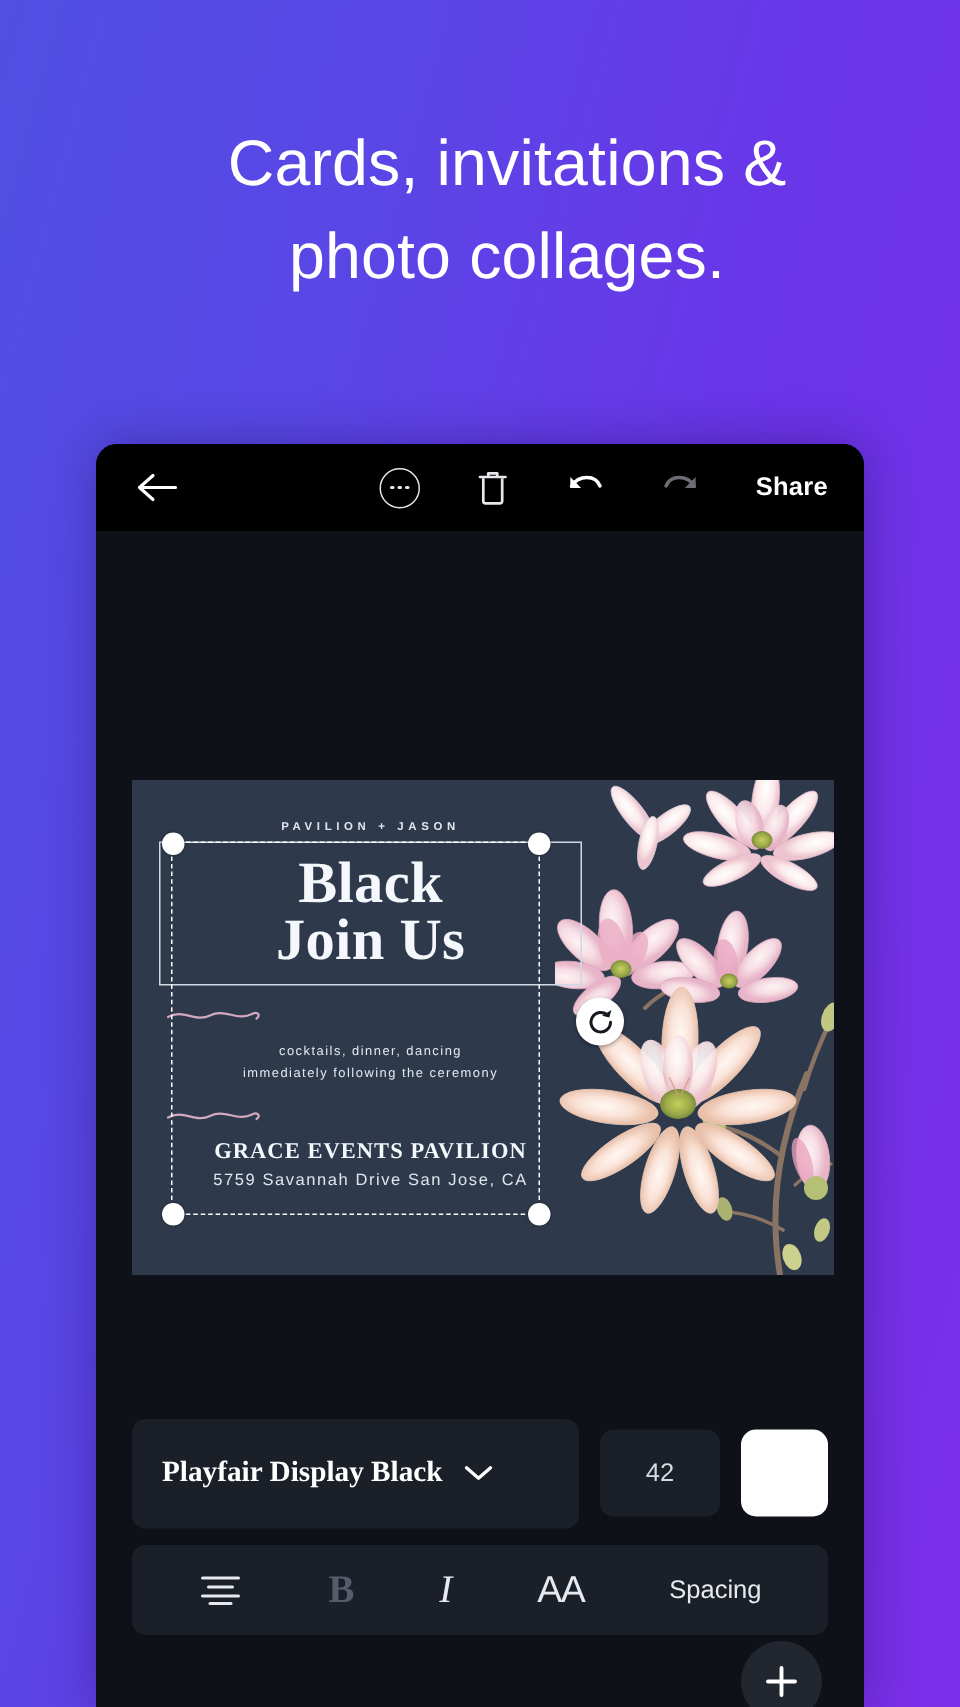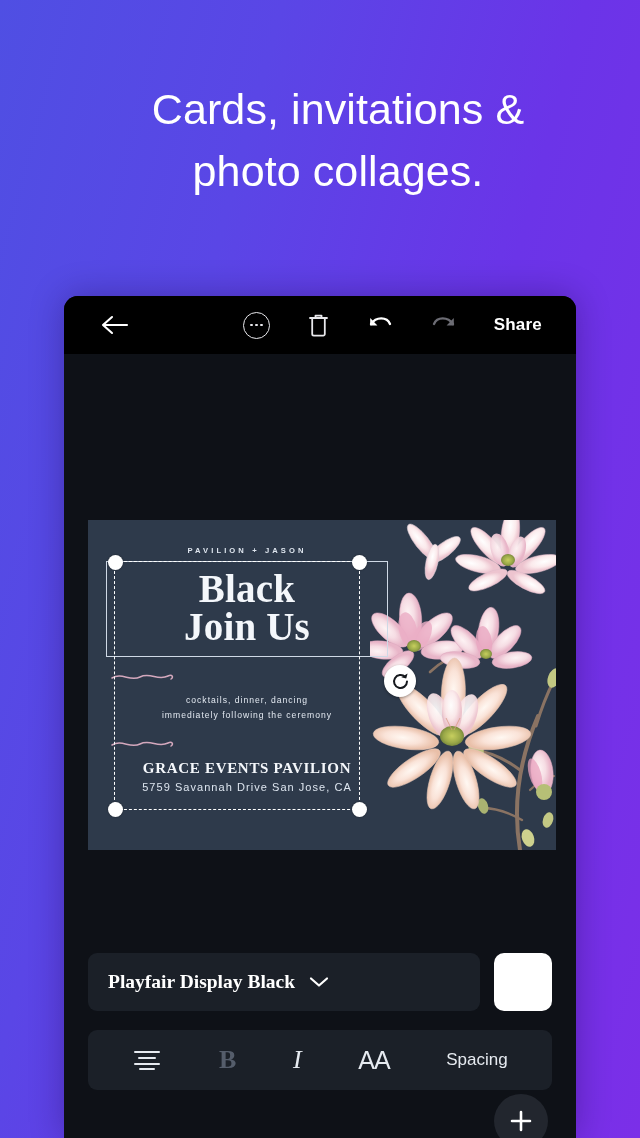--- a/index.html
+++ b/index.html
@@ -32,21 +32,21 @@
     overflow:hidden;
     box-shadow:0 0 34px rgba(20,0,60,.33);
   }
 
   
   .topbar {
     position:relative;
     height:58px;
     background:#000000;
     display:flex; align-items:center;
-    padding:0 34px;
+    padding:0 24px;
     justify-content:center;
   }
   .tb-slot { display:flex; align-items:center; justify-content:center; }
   .tb-back { width:34px; height:34px; }
   .tb-spacer { flex:1 1 auto; }
   .tb-icon { width:40px; height:40px; margin:0 11px; }
   .tb-share {
     color:#ffffff; font-size:17px; font-weight:700;
     margin-left:20px; letter-spacing:.2px;
     white-space:nowrap;
@@ -165,21 +165,21 @@
   .fontrow {
     position:absolute;
     left:0; right:0; top:654px;
     height:64px;
     display:flex; align-items:center;
     padding:0 24px;
     gap:14px;
   }
   .font-pill {
     flex:1 1 auto;
-    height:58px;
+    height:73px;
     background:#1b2028;
     border-radius:9px;
     display:flex; align-items:center;
     padding:0 20px;
     gap:14px;
   }
   .font-name {
     font-family:"Liberation Serif", serif;
     font-weight:700;
     color:#ffffff;
@@ -471,20 +471,21 @@
     </div>
   </div>
 
   <div class="fontrow">
     <div class="font-pill">
       <span class="font-name">Playfair Display Black</span>
       <svg width="20" height="12" viewBox="0 0 20 12">
         <path d="M2 2.5 L10 9.5 L18 2.5" stroke="#ffffff" stroke-width="2.2" fill="none" stroke-linecap="round" stroke-linejoin="round"></path>
       </svg>
     </div>
+    <div class="size-pill">42</div>
     <div class="color-swatch"></div>
   </div>
 
   <div class="formatrow">
     <div class="fmt">
       <svg width="30" height="22" viewBox="0 0 30 22">
         <g stroke="#e6eaf0" stroke-width="2" stroke-linecap="round">
           <path d="M3 3 H27"></path>
           <path d="M7 9 H23"></path>
           <path d="M3 15 H27"></path>

